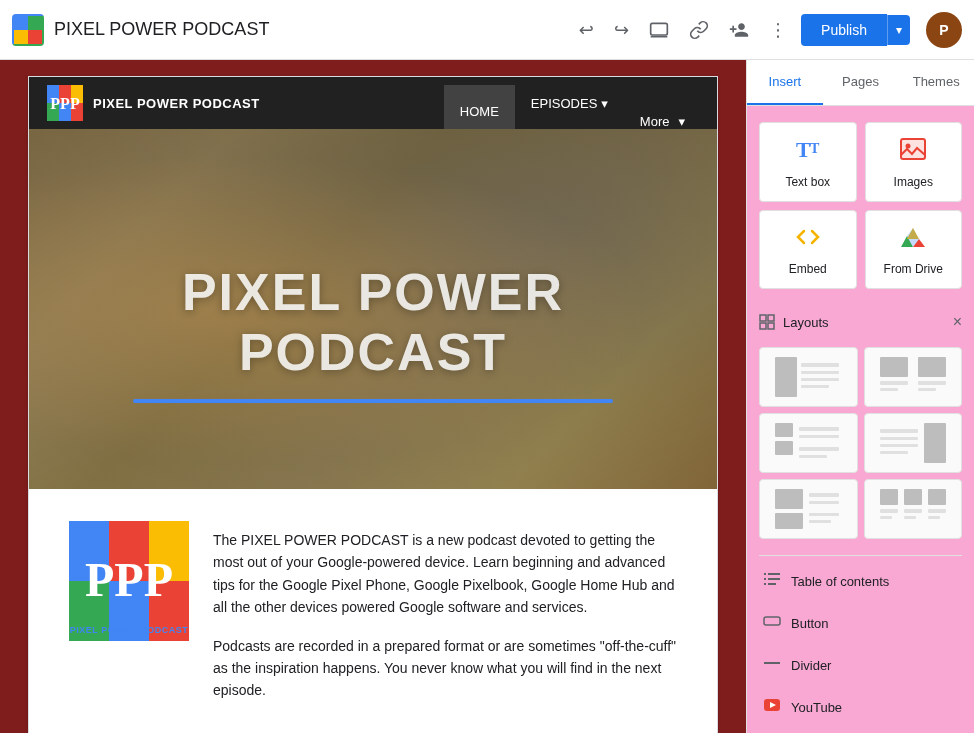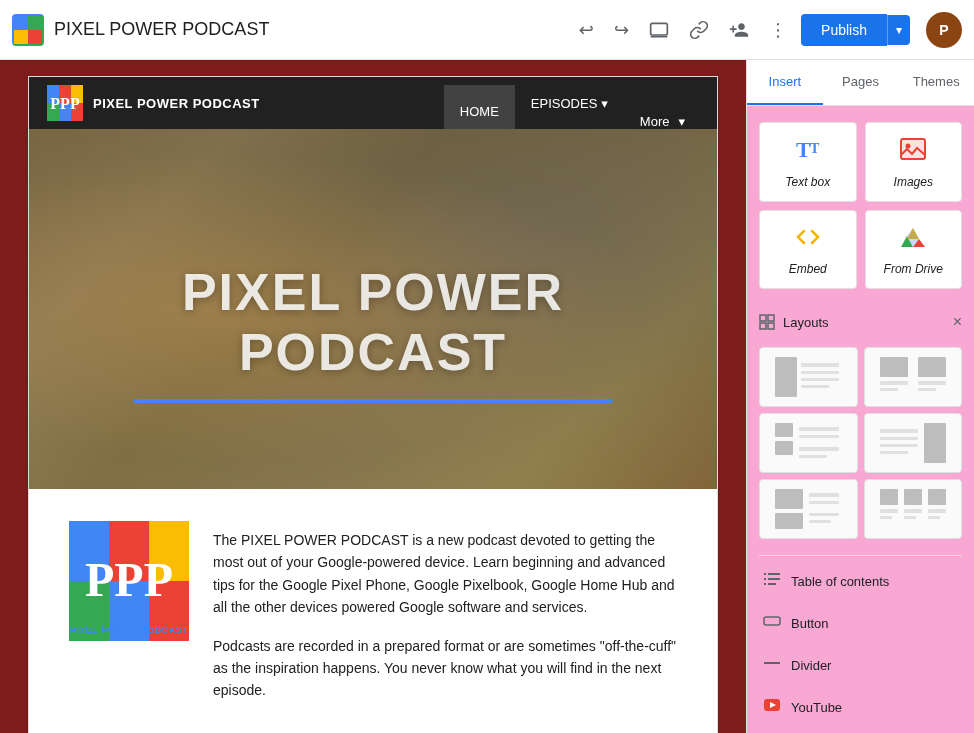--- a/index.html
+++ b/index.html
@@ -142,21 +142,21 @@
     .panel-content { padding: 16px 12px; overflow-y: auto; flex: 1; }
     .insert-grid {
       display: grid; grid-template-columns: 1fr 1fr; gap: 8px; margin-bottom: 16px;
     }
     .insert-item {
       display: flex; flex-direction: column; align-items: center; justify-content: center;
       padding: 12px 8px; border: 1px solid #e0e0e0; border-radius: 4px;
       cursor: pointer; gap: 6px; background: white;
     }
     .insert-icon { font-size: 24px; }
-    .insert-label { font-size: 12px; color: #202124; text-align: left; font-style: italic; }
+    .insert-label { font-size: 12px; color: #202124; text-align: left; }
 
     
     .section-header {
       display: flex; align-items: center; justify-content: space-between;
       padding: 8px 0; margin-bottom: 8px;
     }
     .section-title { font-size: 13px; color: #202124; font-weight: 500; display: flex; align-items: center; gap: 8px; }
     .section-close { background: none; border: none; cursor: pointer; color: #5f6368; font-size: 16px; }
 
     .layouts-grid {

